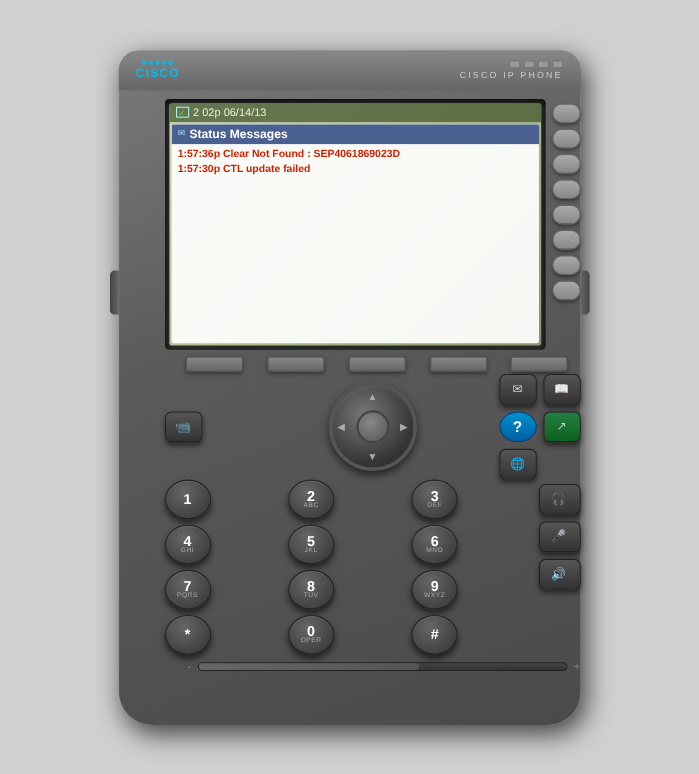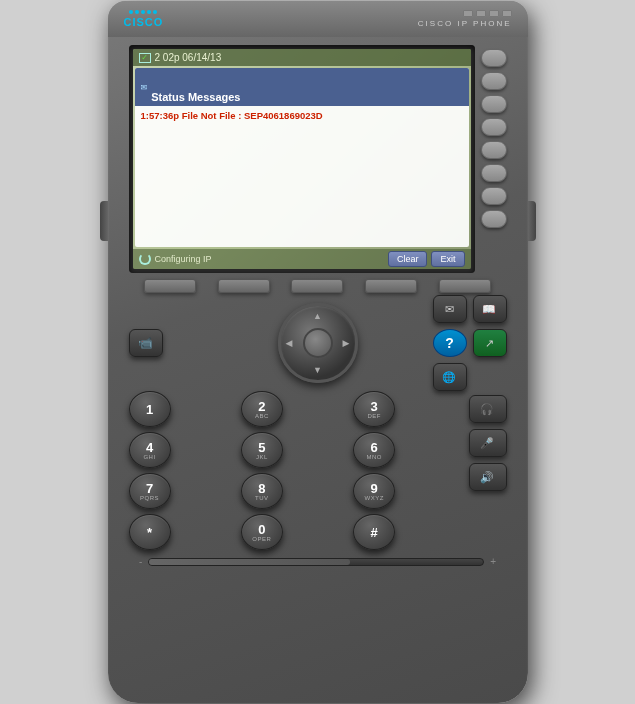--- a/index.html
+++ b/index.html
@@ -9,28 +9,28 @@
       justify-content: center;
       align-items: center;
       width: 635px;
       height: 704px;
       font-family: Arial, sans-serif;
       overflow: hidden;
     }
 
     .phone-outer {
       width: 420px;
-      height: 702px;
+      height: 613px;
       background: linear-gradient(160deg, #7a7a7a 0%, #5a5a5a 40%, #4a4a4a 100%);
       border-radius: 18px 18px 30px 30px;
       position: relative;
       box-shadow: 4px 8px 24px rgba(0,0,0,0.7), inset 0 1px 2px rgba(255,255,255,0.15);
       display: flex;
       flex-direction: column;
-      align-items: center;
+      align-items: flex-end;
     }
 
     
     .phone-top-bar {
       width: 100%;
       height: 36px;
       background: linear-gradient(180deg, #888 0%, #666 100%);
       border-radius: 18px 18px 0 0;
       display: flex;
       align-items: center;
@@ -169,21 +169,20 @@
 
     .status-title-icon {
       color: #adf;
       font-size: 8px;
     }
 
     .status-title-text {
       color: white;
       font-size: 11px;
       font-weight: bold;
-      margin-top: 20px;
     }
 
     .status-messages-list {
       padding: 3px 6px;
       flex: 1;
     }
 
     .status-msg {
       font-size: 9.5px;
       color: #cc2200;
@@ -538,34 +537,25 @@
             </div>
             <span>2 02p 06/14/13</span>
           </div>
 
           <div class="status-messages-panel">
             <div class="status-title-row">
               <span class="status-title-icon">✉</span>
               <span class="status-title-text">Status Messages</span>
             </div>
             <div class="status-messages-list">
-              <div class="status-msg">1:57:36p File Not File : SEP4061869023D</div>
+              <div class="status-msg">1:57:36p Clear Not Found : SEP4061869023D</div>
+              <div class="status-msg">1:57:30p CTL update failed</div>
             </div>
           </div>
 
-          <div class="screen-bottom">
-            <div class="config-ip-area">
-              <div class="config-icon"></div>
-              <span>Configuring IP</span>
-            </div>
-            <div class="screen-buttons">
-              <button class="screen-btn">Clear</button>
-              <button class="screen-btn">Exit</button>
-            </div>
-          </div>
         </div>
       </div>
     </div>
 
     <div class="right-buttons">
       <div class="right-btn"></div>
       <div class="right-btn"></div>
       <div class="right-btn"></div>
       <div class="right-btn"></div>
       <div class="right-btn"></div>

